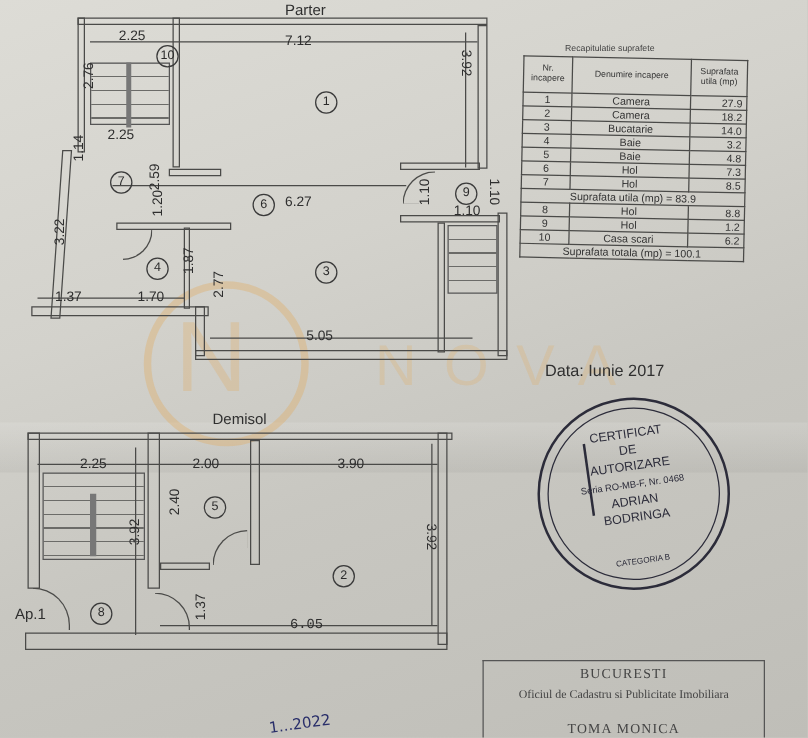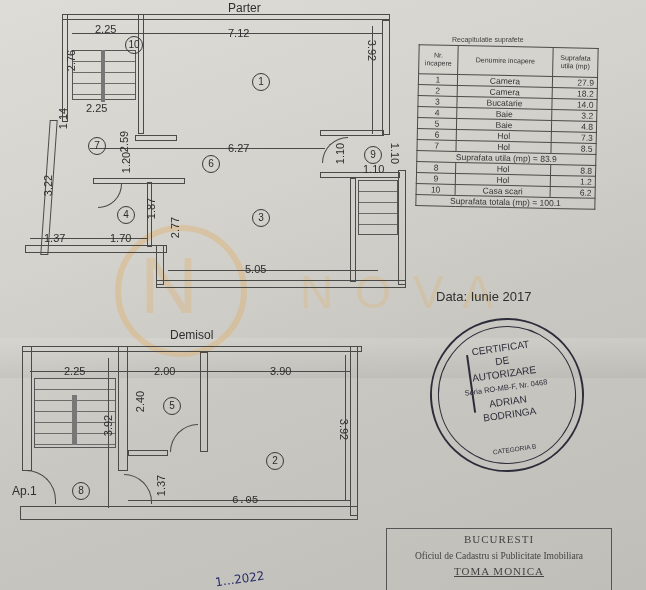--- a/index.html
+++ b/index.html
@@ -76,21 +76,21 @@
     <div class="line" style="left:30px;top:238px;width:118px;height:1px;"></div>
 
     <div class="dim" style="left:95px;top:24px;">2.25</div>
     <div class="dim" style="left:228px;top:28px;">7.12</div>
     <div class="dim vert90" style="left:361px;top:45px;">3.92</div>
     <div class="dim vert" style="left:61px;top:55px;">2.76</div>
     <div class="dim" style="left:86px;top:103px;">2.25</div>
     <div class="dim vert" style="left:53px;top:113px;">1.14</div>
     <div class="dim vert" style="left:114px;top:136px;">2.59</div>
     <div class="dim vert" style="left:116px;top:157px;">1.20</div>
-    <div class="dim" style="left:228px;top:143px;">6.27</div>
+    <div class="dim" style="left:228px;top:157px;">6.27</div>
     <div class="dim vert" style="left:38px;top:180px;">3.22</div>
     <div class="dim vert" style="left:141px;top:203px;">1.87</div>
     <div class="dim vert" style="left:165px;top:222px;">2.77</div>
     <div class="dim" style="left:44px;top:233px;">1.37</div>
     <div class="dim" style="left:110px;top:233px;">1.70</div>
     <div class="dim" style="left:245px;top:264px;">5.05</div>
     <div class="dim vert" style="left:330px;top:148px;">1.10</div>
     <div class="dim vert90" style="left:384px;top:148px;">1.10</div>
     <div class="dim" style="left:363px;top:164px;">1.10</div>
 
@@ -215,17 +215,17 @@
     <div class="stamp-txt" style="top:62px;font-size:7.5px;">Seria RO-MB-F, Nr. 0468</div>
     <div class="stamp-txt" style="top:76px;">ADRIAN</div>
     <div class="stamp-txt" style="top:89px;">BODRINGA</div>
     <div class="stamp-txt" style="top:124px;font-size:6.5px;">CATEGORIA B</div>
     <div class="abs" style="left:40px;top:30px;width:2px;height:58px;background:#2c2c3a;"></div>
   </div>
 
   <div class="ocpi">
     <div style="font-size:11px;margin-top:4px;letter-spacing:1px;">BUCURESTI</div>
     <div style="font-size:9.5px;margin-top:6px;">Oficiul de Cadastru si Publicitate Imobiliara</div>
-    <div style="font-size:11px;margin-top:4px;letter-spacing:1px;text-decoration:underline;">TOMA MONICA</div>
+    <div style="font-size:11px;margin-top:16px;letter-spacing:1px;">TOMA MONICA</div>
   </div>
 
   <div class="hand" style="left:215px;top:572px;">1...2022</div>
 </div>
 
 </body></html>

